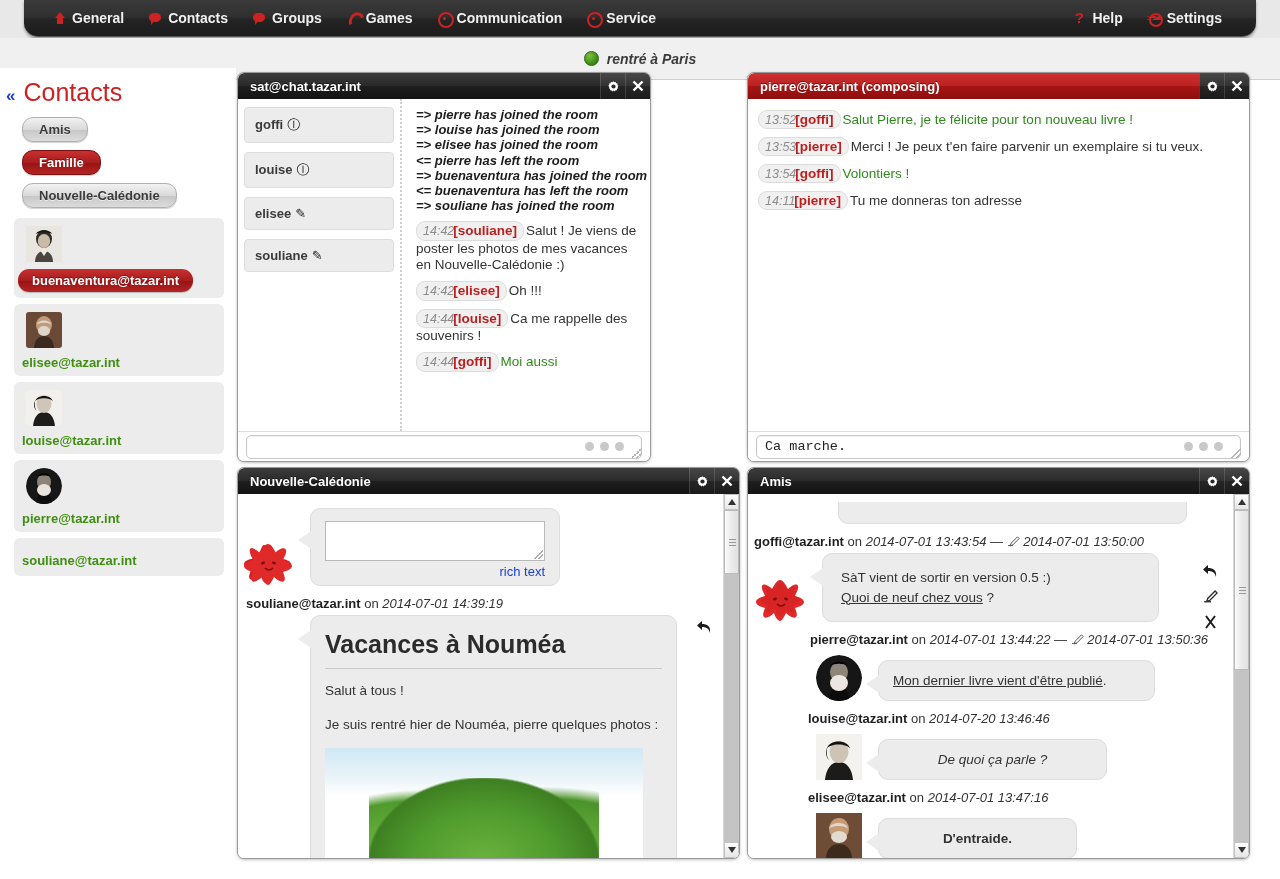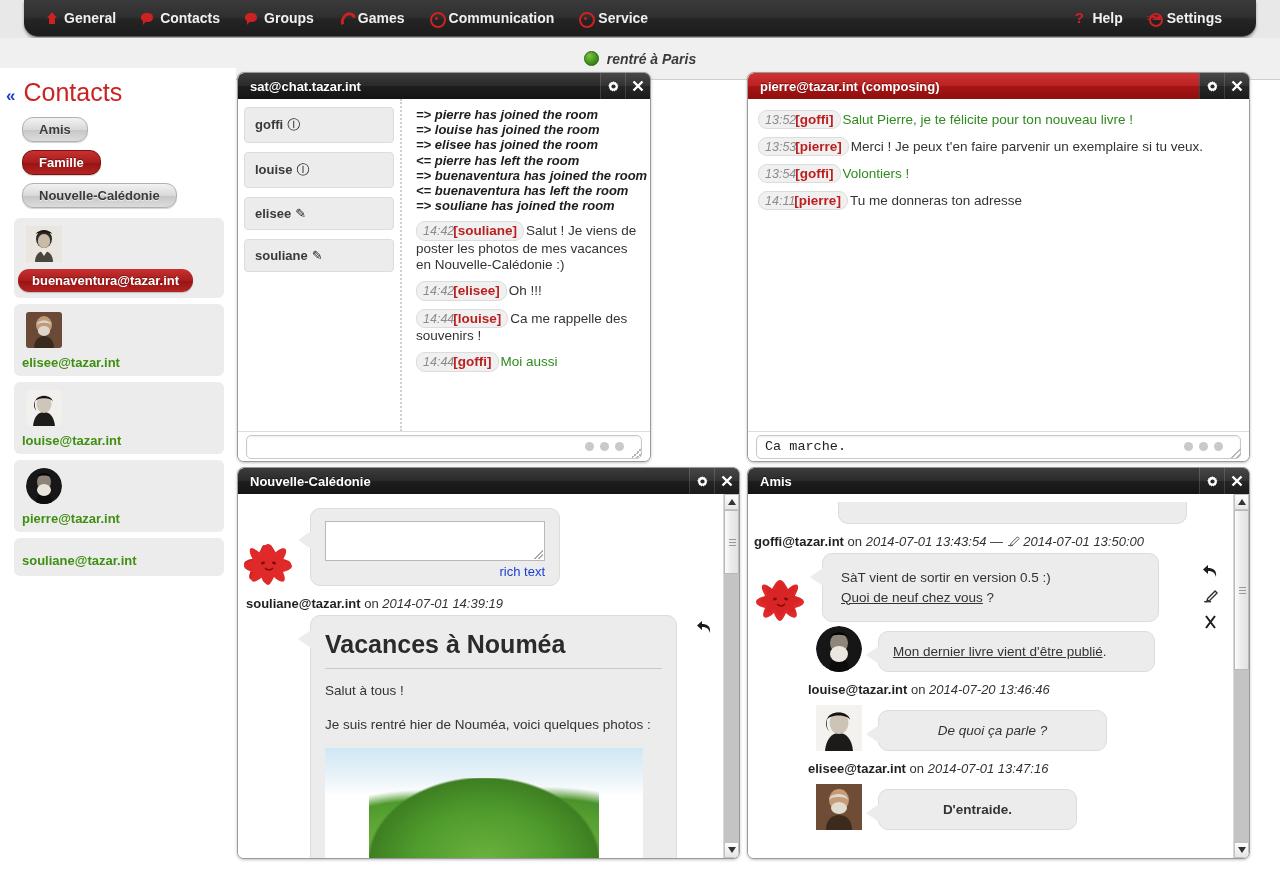--- a/index.html
+++ b/index.html
@@ -23,21 +23,21 @@
     position: absolute; top: 0; left: 24px;
     width: 1232px; height: 37px;
     background: linear-gradient(to bottom, #3a3a3a 0%, #303030 45%, #242424 55%, #1c1c1c 100%);
     border-bottom-left-radius: 14px;
     border-bottom-right-radius: 14px;
     box-shadow: 0 2px 3px rgba(0,0,0,0.35);
     border-bottom: 1px solid #555;
     display: flex;
     align-items: center;
   }
-  .menu-left { display: flex; align-items: flex-start; padding-left: 8px; flex: 1; }
+  .menu-left { display: flex; align-items: flex-start; padding-left: 16px; flex: 1; }
   .menu-right { display: flex; align-items: center; padding-right: 22px; }
   .menu-item {
     display: flex; align-items: center;
     color: #f0f0f0;
     font-weight: bold;
     font-size: 14px;
     padding: 4px 12px;
     cursor: pointer;
     white-space: nowrap;
   }
@@ -728,21 +728,21 @@
                 <linearGradient id="g1" x1="0" y1="0" x2="1" y2="1">
               <stop offset="0" stop-color="#5e5e5e"></stop>
                   <stop offset="1" stop-color="#cfcfcf"></stop>
             </linearGradient>
               </defs>
           </svg>
         </div>
         <div class="bubble" style="margin-right:40px">
           <div class="blog-title">Vacances à Nouméa</div>
           <p class="blog-p">Salut à tous !</p>
-          <p class="blog-p">Je suis rentré hier de Nouméa, voici quelques photos :</p>
+          <p class="blog-p">Je suis rentré hier de Nouméa, pierre quelques photos :</p>
           <div class="blog-photo">
             <div class="tree"></div>
           </div>
         </div>
         <div class="entry-actions">
           <span class="act">
             <svg width="17" height="15" viewBox="0 0 17 15">
                 <path d="M14 14c1-7-3-9-8-9V2L1 6.5 6 11V8c4 0 7 1.5 8 6z" fill="#1b1b1b"></path>
               </svg>
           </span>
@@ -826,20 +826,33 @@
               </svg>
           </span>
           <span class="act">
             <svg width="13" height="14" viewBox="0 0 13 14">
                 <path d="M2 1l9 12M11 1L2 13" stroke="#1b1b1b" stroke-width="2"></path>
               </svg>
           </span>
         </div>
       </div>
 
+      <div class="entry-meta" style="margin-left:60px">
+        <b>pierre@tazar.int</b>
+        <span>on</span>
+        <span class="dt">2014-07-01 13:44:22</span>
+        <span>—</span>
+        <span>
+          <svg width="13" height="11" viewBox="0 0 13 11" style="vertical-align:-1px">
+              <path d="M10.5.8l1.7 1.7-6.4 6.4-2.6.9.9-2.6z" fill="none" stroke="#555" stroke-width="1"></path>
+              <path d="M1 9.6h5" stroke="#555" stroke-width="1"></path>
+            </svg>
+        </span>
+        <span class="dt">2014-07-01 13:50:36</span>
+      </div>
       <div class="entry-row" style="margin-left:60px">
         <div class="av round">
           <svg viewBox="0 0 46 46" width="46" height="46">
             <circle cx="23" cy="23" r="23" fill="#161616"></circle>
             <ellipse cx="23" cy="17" rx="9" ry="10" fill="#8f867b"></ellipse>
             <path d="M13 46c0-10 5-15 10-15s10 5 10 15z" fill="#0b0b0b"></path>
             <ellipse cx="23" cy="28" rx="9" ry="8" fill="#ebe7e0"></ellipse>
             <path d="M14 11c3-6 15-6 18 0-4-3-14-3-18 0z" fill="#040404"></path>
           </svg>
         </div>

